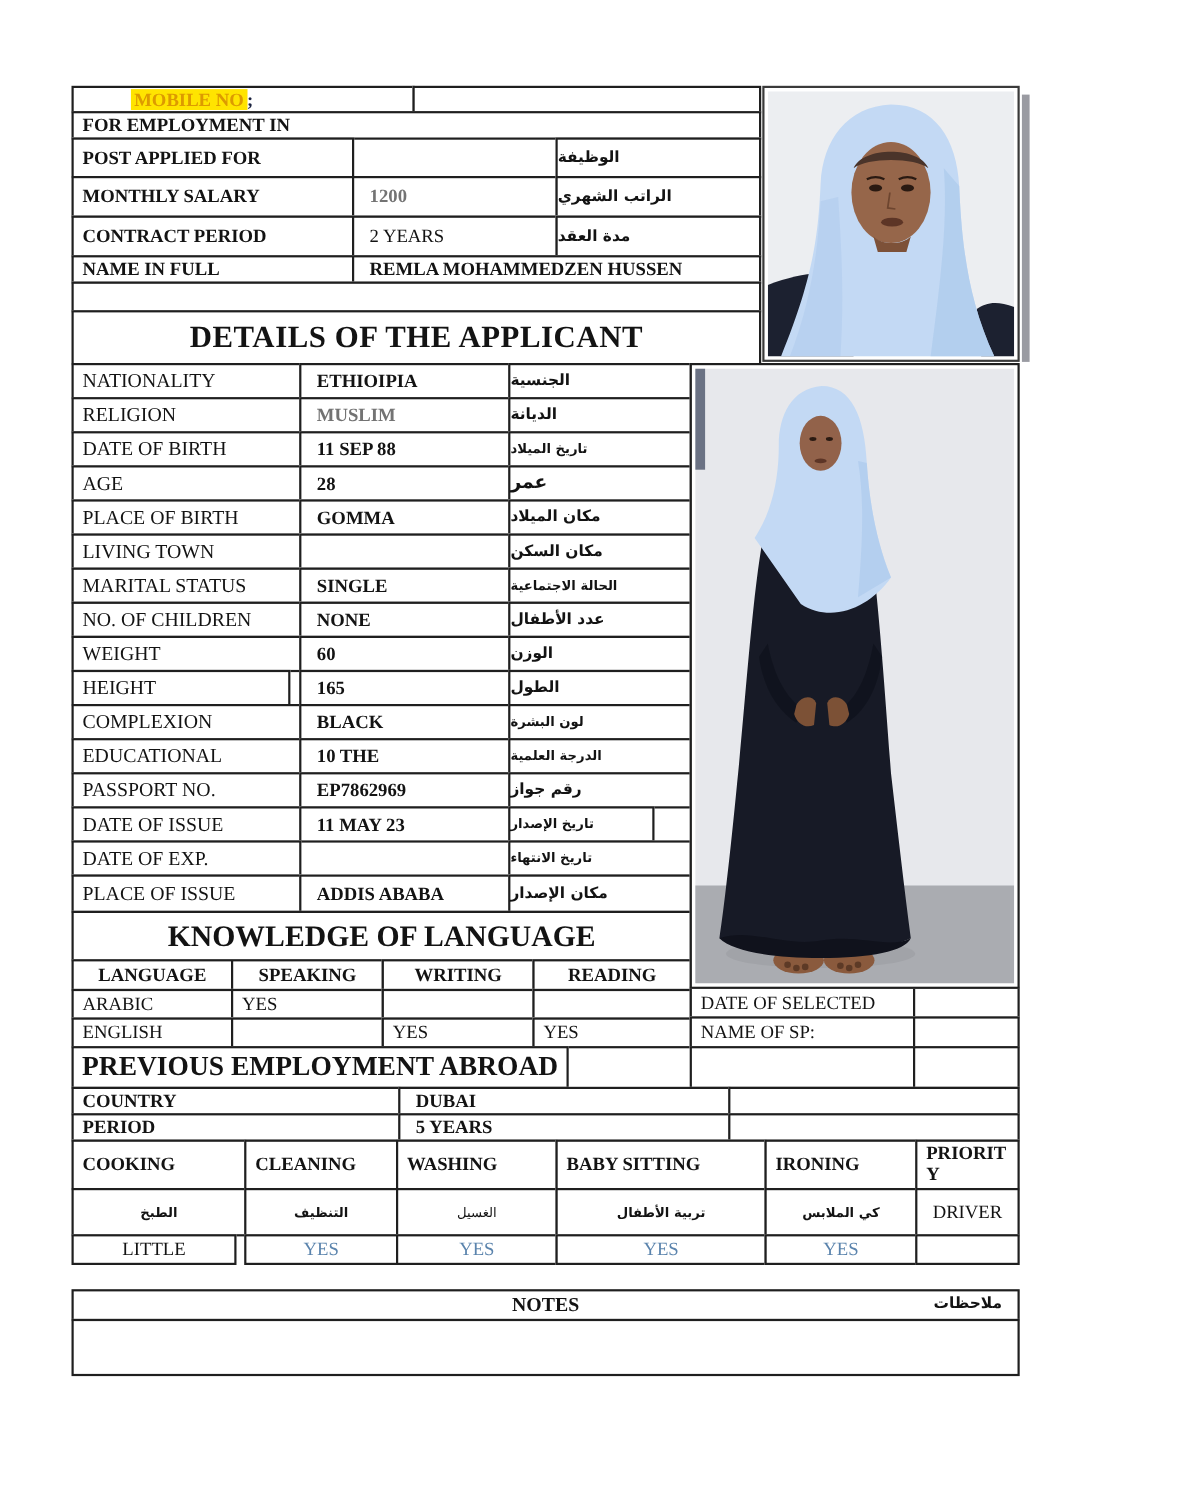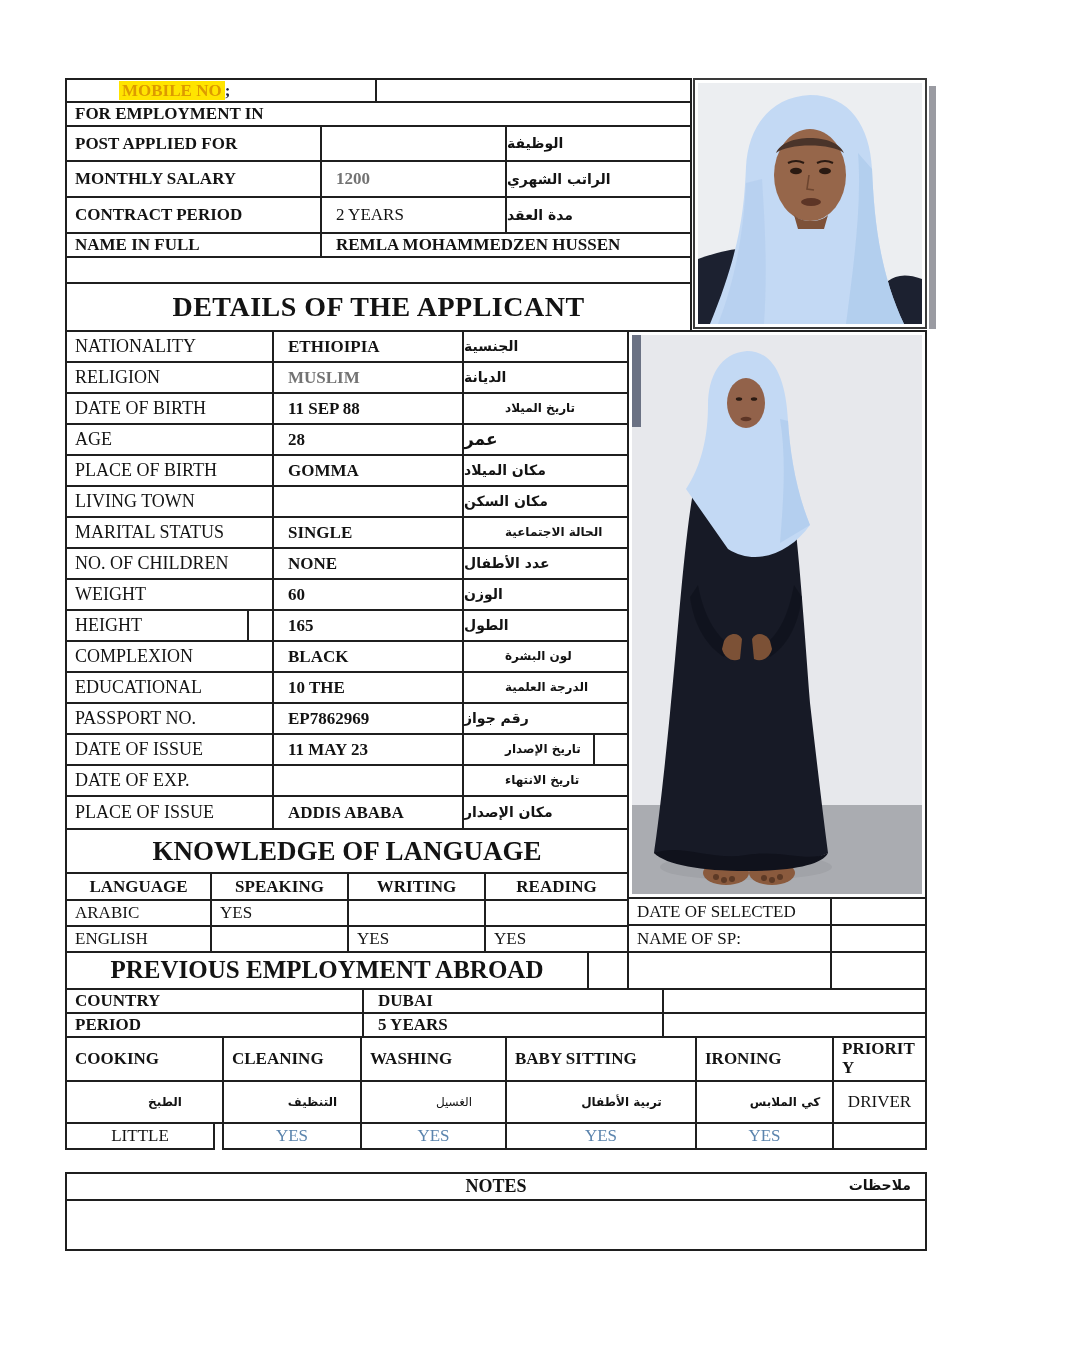--- a/index.html
+++ b/index.html
@@ -6,21 +6,21 @@
   #page{position:relative;width:1080px;height:1368px;background:#ffffff;overflow:hidden;
         font-family:"Liberation Serif","DejaVu Serif",serif;color:#131313;}
   .cell{position:absolute;border:2px solid #1f1f1f;box-sizing:border-box;background:#fff;
         display:flex;align-items:center;font-size:17px;line-height:1.05;}
   .b{font-weight:bold;}
   .pad{padding-left:8px;}
   .pad14{padding-left:14px;}
   .ctr{justify-content:center;text-align:center;}
   .ar{justify-content:flex-end;padding-right:8px;direction:rtl;
       font-family:"DejaVu Sans",sans-serif;font-weight:bold;font-size:14px;}
-  .ar-small{font-size:12px;padding-left:41px;}
+  .ar-small{font-size:12px;}
   .blue{color:#737373;}
   .lblue{color:#5b84ad;}
   .orange-hl{background:#ffe400;color:#dd9a00;font-weight:bold;padding:0 3px;}
   .semi{color:#1c2340;font-weight:bold;}
   .h-big{font-size:28px;font-weight:bold;letter-spacing:0.5px;}
   .h-mid{font-size:27px;font-weight:bold;}
   .lab18{font-size:18px;}
   .wrapword{word-break:break-all;line-height:1.1;}
   .photo-frame{position:absolute;box-sizing:border-box;background:#fff;border:2px solid #3a3a3a;padding:3px;}
   .shadow-strip{position:absolute;background:#9a9ba2;}
@@ -85,21 +85,21 @@
   <div class="cell ar ar-small" style="left:462px;top:516px;width:167px;height:33px">الحالة الاجتماعية</div>
 
   <div class="cell lab18 pad" style="left:65px;top:547px;width:209px;height:33px">NO. OF CHILDREN</div>
   <div class="cell b pad14" style="left:272px;top:547px;width:192px;height:33px">NONE</div>
   <div class="cell ar" style="left:462px;top:547px;width:167px;height:33px">عدد الأطفال</div>
 
   <div class="cell lab18 pad" style="left:65px;top:578px;width:209px;height:33px">WEIGHT</div>
   <div class="cell b pad14" style="left:272px;top:578px;width:192px;height:33px">60</div>
   <div class="cell ar" style="left:462px;top:578px;width:167px;height:33px">الوزن</div>
 
-  <div class="cell lab18 pad" style="left:65px;top:609px;width:184px;height:33px">HEIGHT</div>
+  <div class="cell lab18 pad" style="left:65px;top:609px;width:199px;height:33px">HEIGHT</div>
   <div class="cell b pad14" style="left:272px;top:609px;width:192px;height:33px">165</div>
   <div class="cell ar" style="left:462px;top:609px;width:167px;height:33px">الطول</div>
 
   <div class="cell lab18 pad" style="left:65px;top:640px;width:209px;height:33px">COMPLEXION</div>
   <div class="cell b pad14" style="left:272px;top:640px;width:192px;height:33px">BLACK</div>
   <div class="cell ar ar-small" style="left:462px;top:640px;width:167px;height:33px">لون البشرة</div>
 
   <div class="cell lab18 pad" style="left:65px;top:671px;width:209px;height:33px">EDUCATIONAL</div>
   <div class="cell b pad14" style="left:272px;top:671px;width:192px;height:33px">10 THE</div>
   <div class="cell ar ar-small" style="left:462px;top:671px;width:167px;height:33px">الدرجة العلمية</div>
@@ -136,21 +136,21 @@
   <div class="cell pad" style="left:347px;top:925px;width:139px;height:28px">YES</div>
   <div class="cell pad" style="left:484px;top:925px;width:145px;height:28px">YES</div>
 
   <div class="cell pad" style="left:627px;top:897px;width:205px;height:29px">DATE OF SELECTED</div>
   <div class="cell" style="left:830px;top:897px;width:97px;height:29px"></div>
   <div class="cell pad" style="left:627px;top:924px;width:205px;height:29px">NAME OF SP:</div>
   <div class="cell" style="left:830px;top:924px;width:97px;height:29px"></div>
   <div class="cell" style="left:627px;top:951px;width:205px;height:39px"></div>
   <div class="cell" style="left:830px;top:951px;width:97px;height:39px"></div>
 
-  <div class="cell ctr h-mid" style="left:65px;top:951px;width:524px;height:39px;font-size:25px">PREVIOUS EMPLOYMENT ABROAD</div>
+  <div class="cell ctr h-mid" style="left:65px;top:951px;width:452px;height:39px;font-size:25px">PREVIOUS EMPLOYMENT ABROAD</div>
 
   <div class="cell b pad" style="left:65px;top:988px;width:299px;height:26px">COUNTRY</div>
   <div class="cell b pad14" style="left:362px;top:988px;width:302px;height:26px">DUBAI</div>
   <div class="cell" style="left:662px;top:988px;width:265px;height:26px"></div>
 
   <div class="cell b pad" style="left:65px;top:1012px;width:299px;height:26px">PERIOD</div>
   <div class="cell b pad14" style="left:362px;top:1012px;width:302px;height:26px">5 YEARS</div>
   <div class="cell" style="left:662px;top:1012px;width:265px;height:26px"></div>
 
   <div class="cell b pad" style="left:65px;top:1036px;width:159px;height:46px">COOKING</div>

